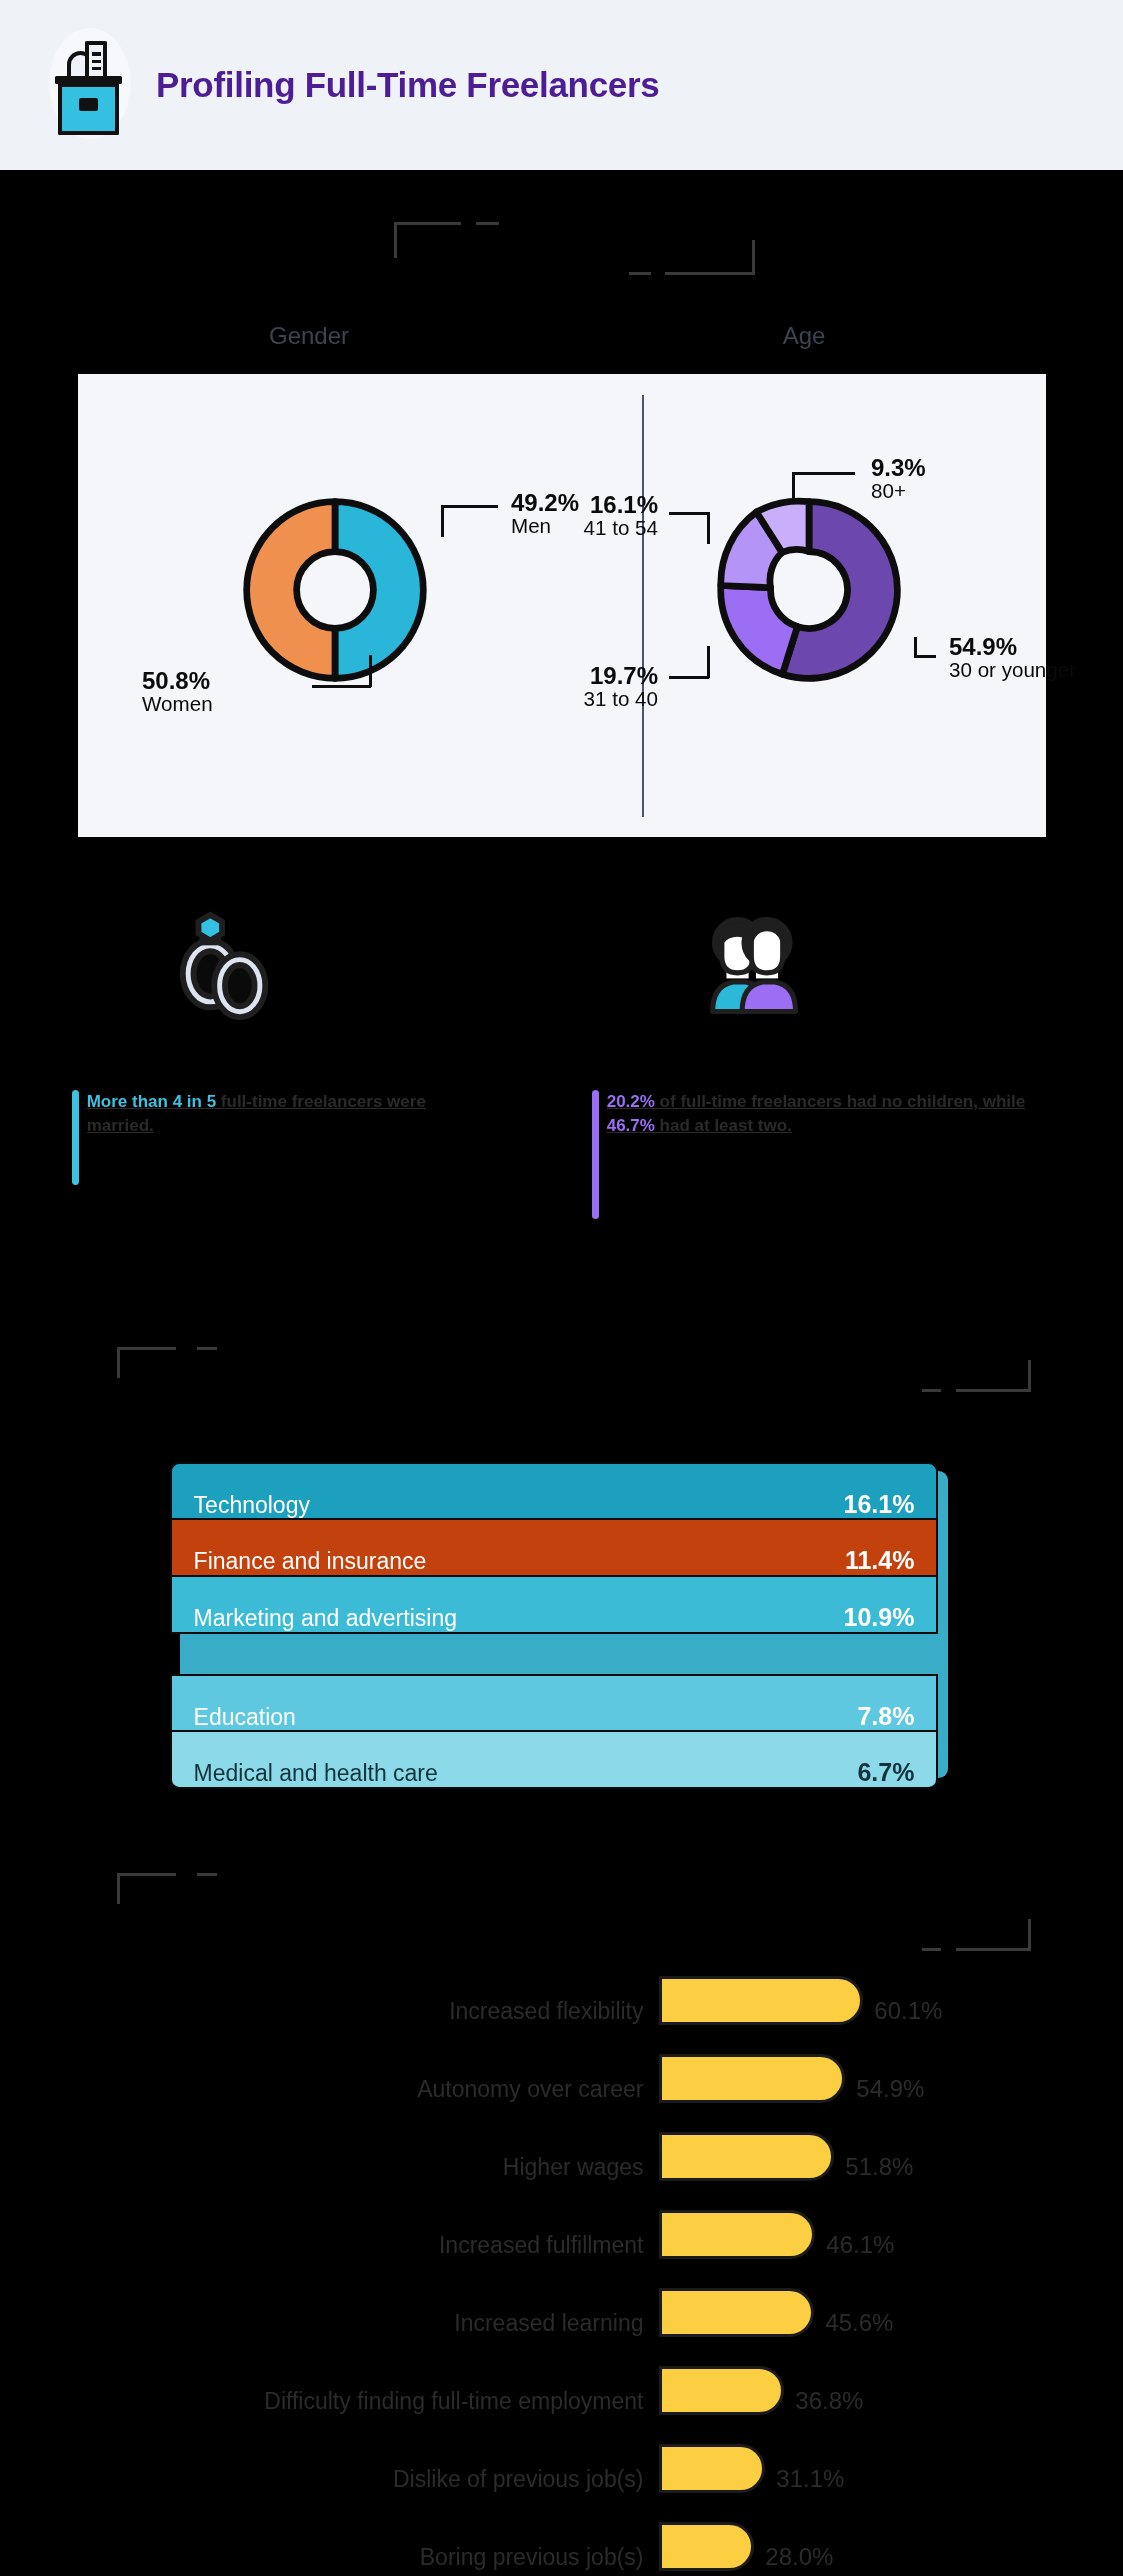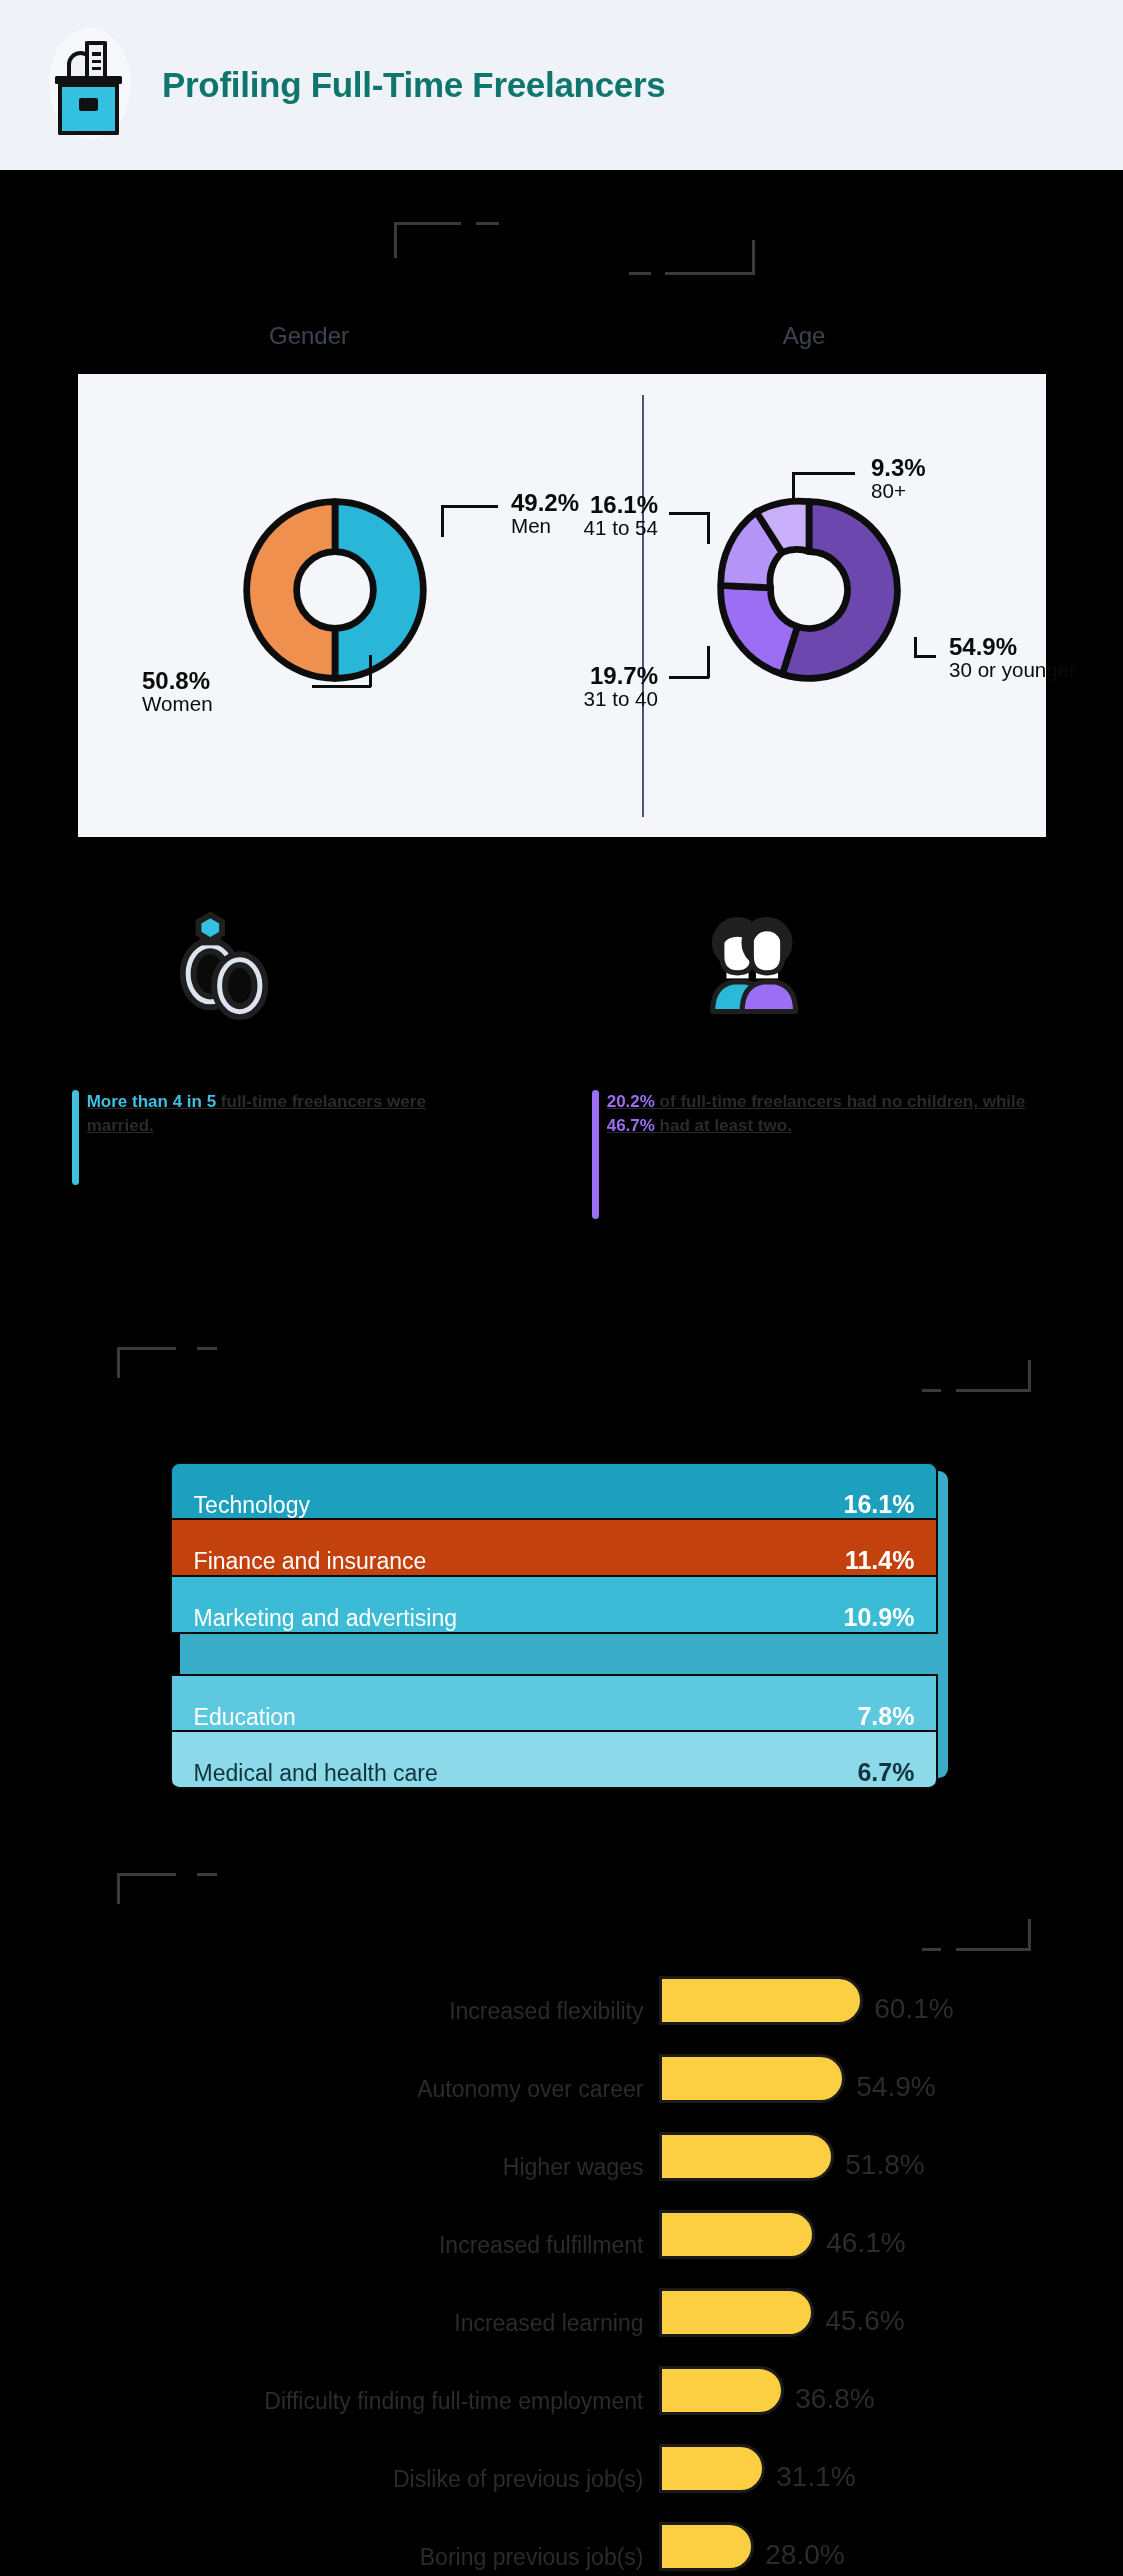--- a/index.html
+++ b/index.html
@@ -39,21 +39,21 @@
     border:4.6px solid #111; border-bottom:none;
     border-radius:26px 26px 0 0; background:#EFF2F7;
   }
   .paper-b{
     position:absolute; left:41px; top:10.3px; width:21.6px; height:39px;
     background:#EFF2F7; border:4.1px solid #111; border-bottom:none; border-radius:2.1px;
   }
   .paper-b i{ position:absolute; left:3.1px; width:9.3px; height:3.6px; background:#111; display:block;}
   .paper-b i:nth-child(1){top:7.2px;} .paper-b i:nth-child(2){top:14.4px;} .paper-b i:nth-child(3){top:21.6px;}
   .header-title {
-    margin-left:25px; font-size:35px; font-weight:bold; color:#0f766e;
+    margin-left:19px; font-size:35px; font-weight:bold; color:#4c1d95;
     letter-spacing:-0.3px;
   }
 
   
   .sec-head { position:absolute; text-align:center; width:100%; color:#060606;
               font-size:30px; font-weight:bold; letter-spacing:0.3px;}
 
   
   .brk { position:absolute; border-color:#3a3a3a; }
   .brk.tl { border-left:3.1px solid #3a3a3a; border-top:3.1px solid #3a3a3a; }
@@ -109,21 +109,21 @@
              font-size:23px; color:#2b2b2b; }
   .r-bar-holder { position:relative; height:49px; }
   .r-bar {
     position:relative; height:49px; background:#FBCF41;
     border:3.6px solid #1b1b1b; border-radius:0 25px 25px 0;
   }
   .r-bar::after{
     content:""; position:absolute; left:-3.6px; top:4.1px; width:calc(100% + 3.1px);
     height:100%; background:#FBCF41; border-radius:0 25px 25px 0; z-index:-1;
   }
-  .r-val { margin-left:11.3px; font-size:28px; color:#2b2b2b; }
+  .r-val { margin-left:11.3px; font-size:24px; color:#2b2b2b; }
 </style>
 </head>
 <body>
 
 <div class="header">
   <div class="logo-mark">
     <div class="logo-ellipse"></div>
     <div class="paper-a"></div>
     <div class="paper-b">
         <i></i>

